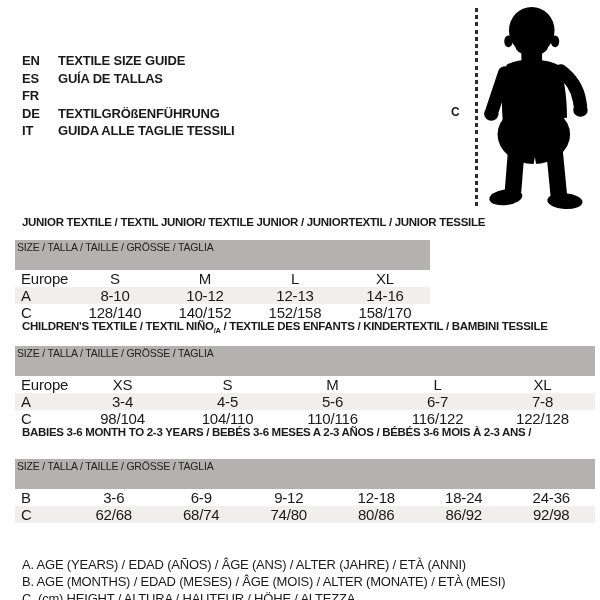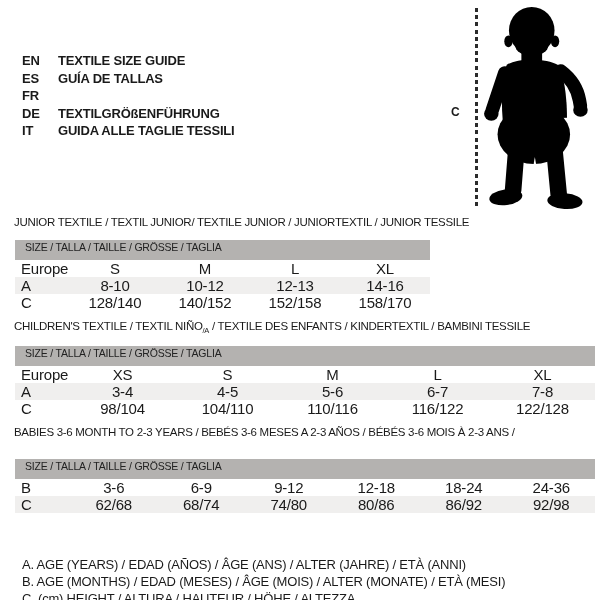--- a/index.html
+++ b/index.html
@@ -16,33 +16,33 @@
     font-weight:bold;font-size:13px;letter-spacing:-0.2px;white-space:nowrap;}
   .lang-code{width:36px;flex:0 0 36px;}
 
   
   .dash-line{position:absolute;left:475px;top:8px;width:2.5px;height:199px;
     background:repeating-linear-gradient(to bottom,#2b2b2b 0px,#2b2b2b 4px,transparent 4px,transparent 7.2px);}
   .c-label{position:absolute;left:451px;top:105px;font-weight:bold;font-size:12px;}
   .baby-svg{position:absolute;left:482px;top:4px;}
 
   
-  .t-title{position:absolute;left:14px;font-weight:normal;font-size:11.5px;
+  .t-title{position:absolute;left:22px;font-weight:bold;font-size:11.5px;
     letter-spacing:-0.3px;white-space:nowrap;}
   .title-1{top:216px;}
   .title-2{top:320px;}
   .title-3{top:424px;line-height:16px;}
 
   
   .size-table{position:absolute;left:15px;}
   .t1{top:240px;width:415px;}
   .t2{top:346px;width:580px;}
   .t3{top:459px;width:580px;}
-  .bar{height:20px;line-height:14px;background:#b4b2b0;color:#222222;
-    font-size:10.5px;padding-left:10px;letter-spacing:-0.2px;box-sizing:border-box;}
+  .bar{height:30px;line-height:14px;background:#b4b2b0;color:#222222;
+    font-size:10.5px;padding-left:2px;letter-spacing:-0.2px;box-sizing:border-box;}
   .t-row{display:flex;height:17px;align-items:flex-start;font-size:15px;letter-spacing:-0.2px;}
   .t-row.shaded{background:#f0efee;}
   .t-label{flex:0 0 55px;width:55px;padding-left:6px;box-sizing:border-box;}
   .t-cell{flex:1;text-align:center;}
 
   
   .footnotes{position:absolute;left:22px;top:536px;font-weight:normal;
     font-size:13px;line-height:17px;letter-spacing:-0.2px;white-space:nowrap;margin-top:20px;}
 
   .sub{font-size:7.5px;vertical-align:sub;}

